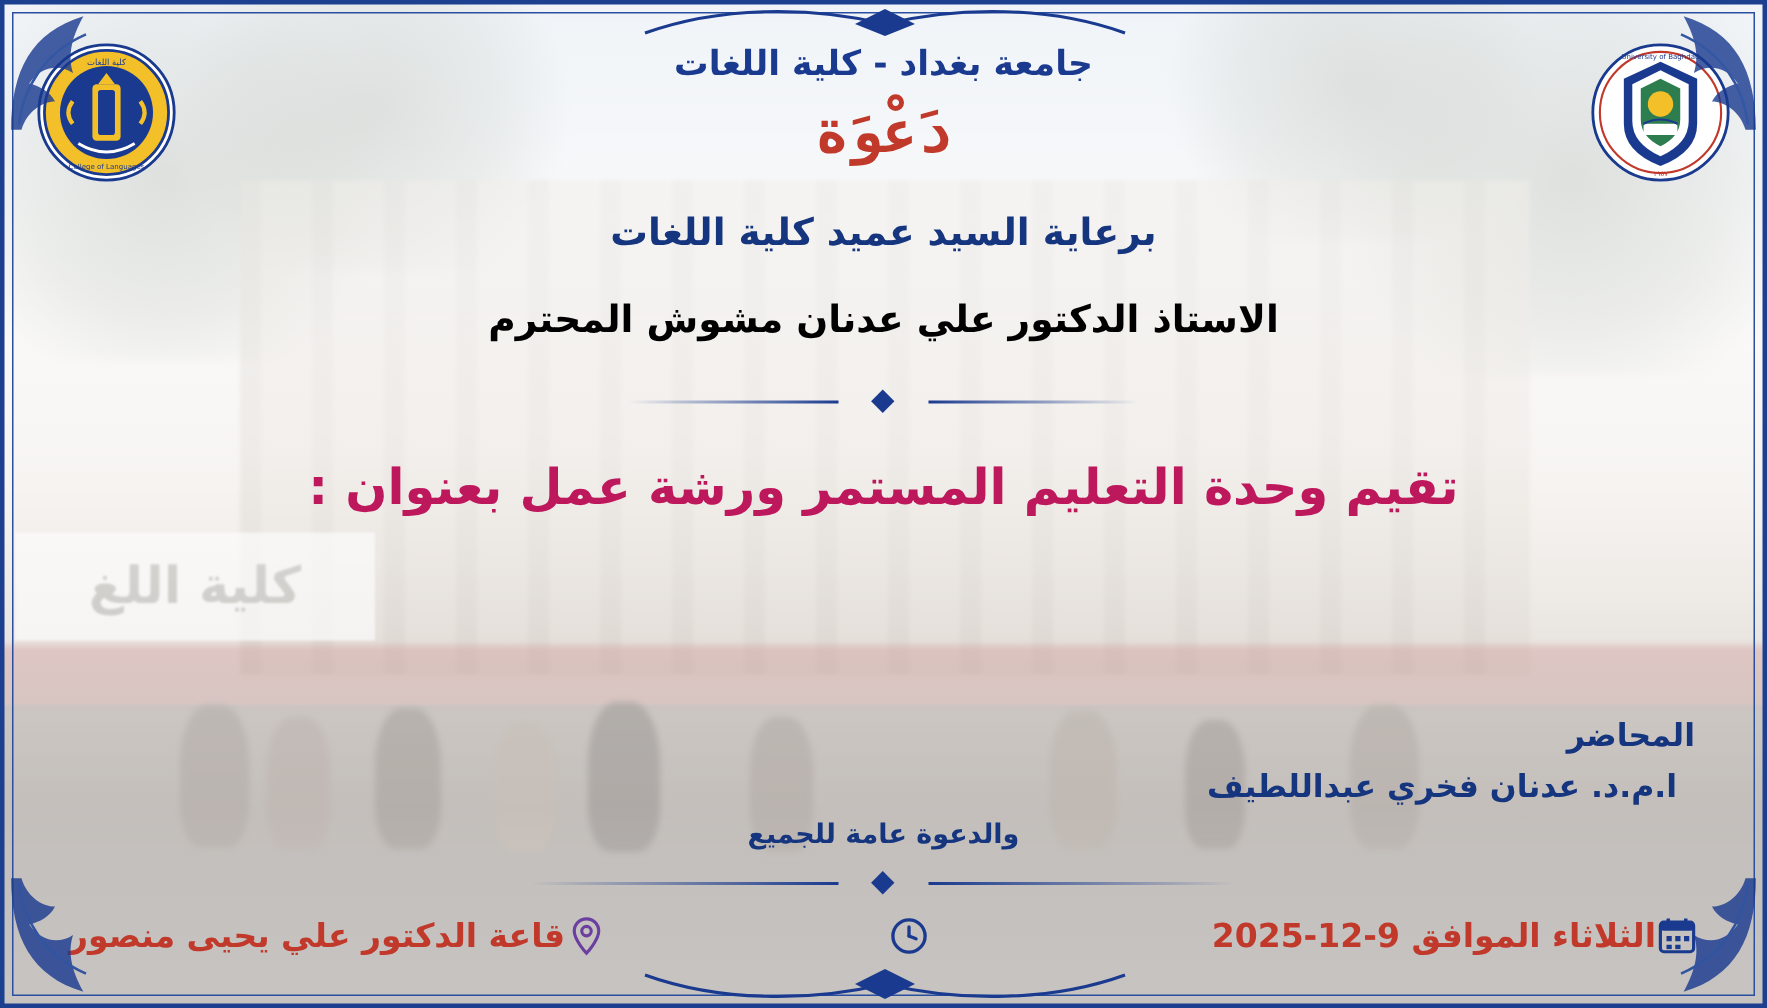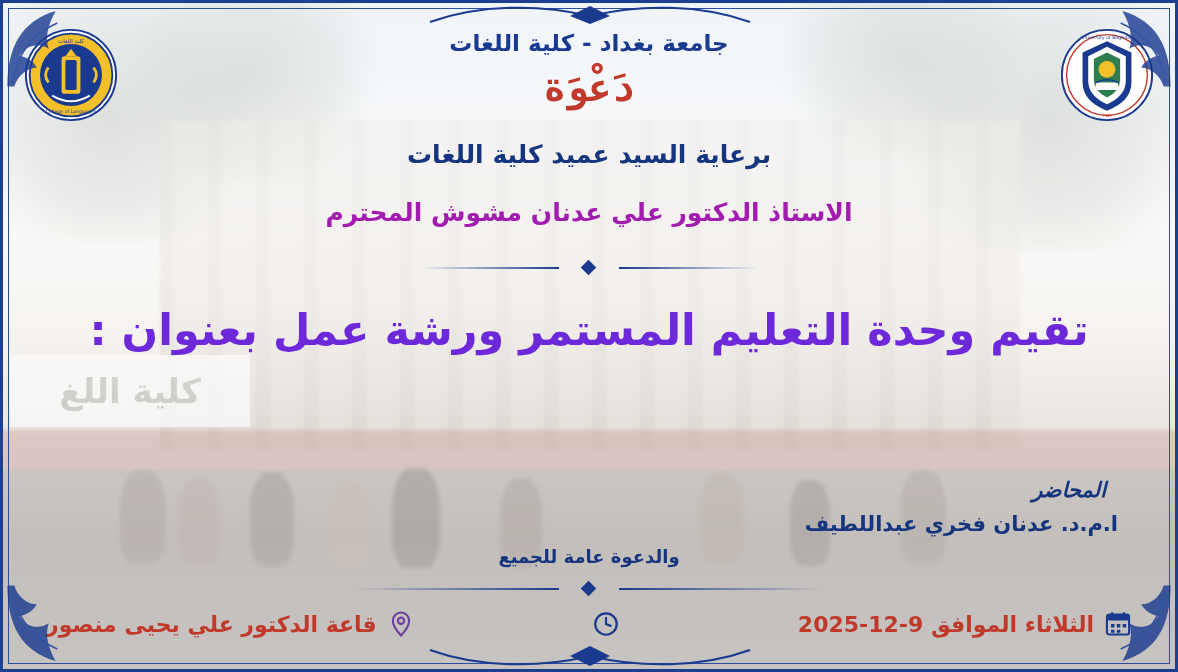--- a/index.html
+++ b/index.html
@@ -199,21 +199,21 @@
     font-weight: bold;
     color: #15357f;
     text-align: center;
   }
   .patron2 {
     position: absolute;
     top: 198px;
     width: 100%;
     font-size: 25px;
     font-weight: bold;
-    color: #a21caf;
+    color: #000000;
   }
 
   .divider {
     position: absolute;
     top: 258px;
     left: 50%;
     transform: translateX(-50%);
     width: 340px;
     height: 20px;
   }
@@ -234,42 +234,41 @@
     width: 11px;
     height: 11px;
     background: #1a3a8f;
     transform: rotate(45deg);
   }
 
   .org-line {
     position: absolute;
     top: 305px;
     width: 100%;
-    font-size: 43px;
-    font-weight: bold;
-    color: #6d28d9;
+    font-size: 33px;
+    font-weight: bold;
+    color: #be185d;
   }
   .title-line {
     position: absolute;
     top: 380px;
     width: 100%;
     font-size: 36px;
     font-weight: bold;
     color: #c0392b;
     line-height: 1.38;
   }
 
   .lecturer-label {
     position: absolute;
     top: 478px;
-    right: 72px;
+    right: 48px;
     font-size: 21px;
     font-weight: bold;
     color: #15357f;
-    font-style: italic;
   }
   .lecturer-name {
     position: absolute;
     top: 512px;
     right: 60px;
     font-size: 21px;
     font-weight: bold;
     color: #15357f;
   }
 
@@ -322,21 +321,20 @@
     align-items: center;
     justify-content: space-between;
     padding: 0 46px;
     box-sizing: border-box;
     direction: rtl;
   }
   .info-item {
     display: flex;
     flex-direction: row;
     align-items: center;
-    gap: 10px;
   }
   .info-text {
     font-size: 22px;
     font-weight: bold;
     color: #c0392b;
     white-space: nowrap;
   }
   .info-icon {
     width: 28px;
     height: 28px;

